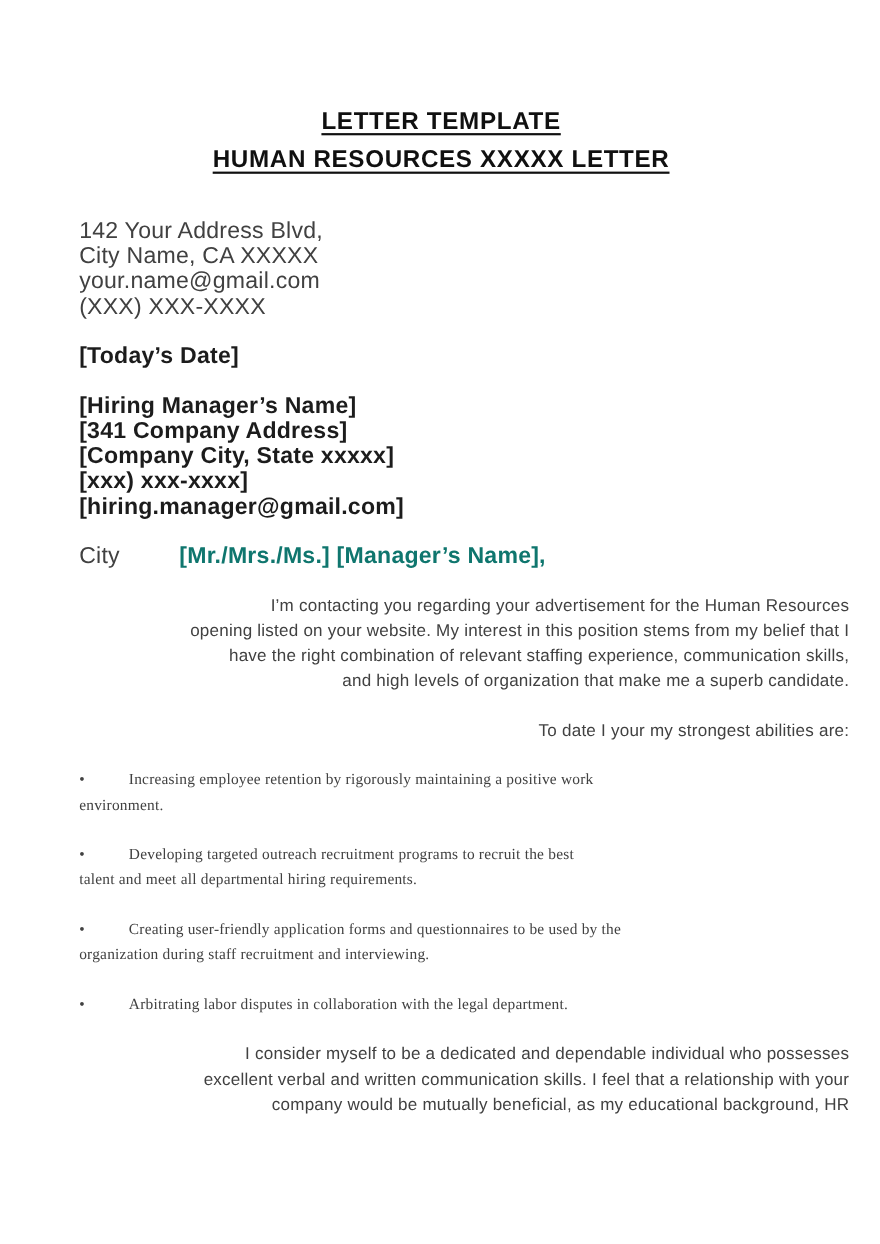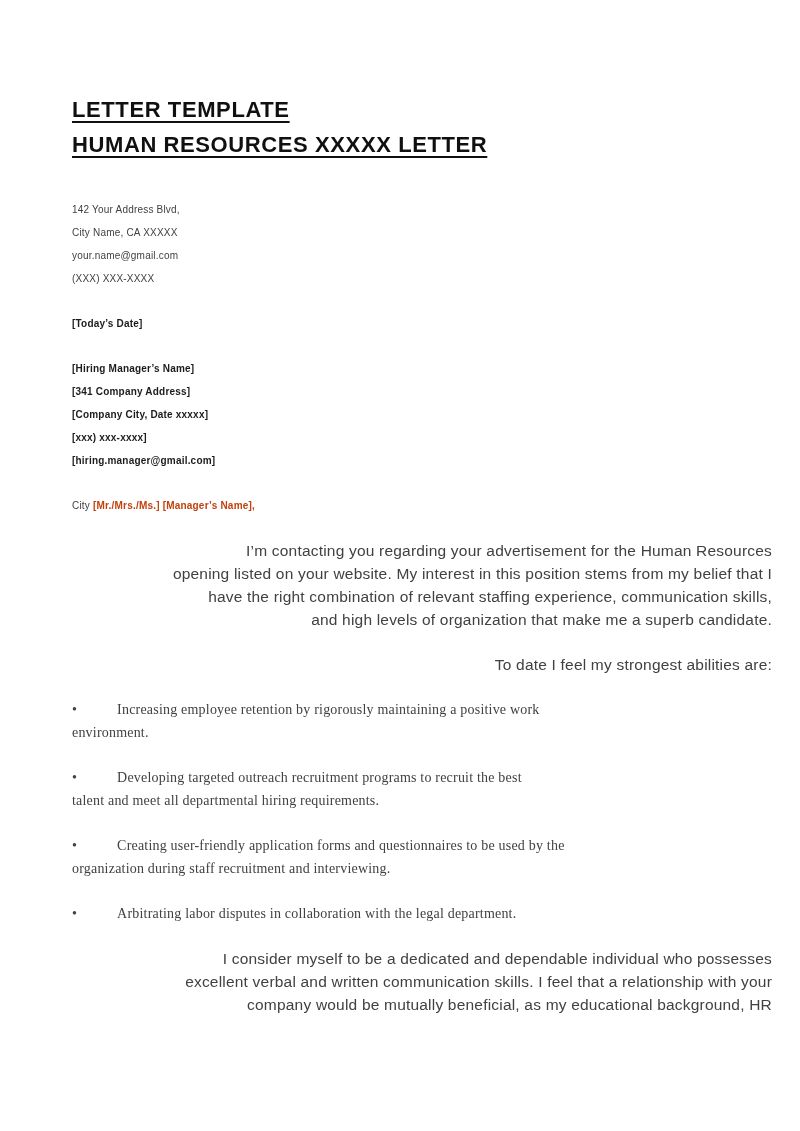--- a/index.html
+++ b/index.html
@@ -9,50 +9,51 @@
     width: 800px;
     height: 1131px;
     margin: 0 auto;
     background: #ffffff;
     font-family: "Liberation Sans", "DejaVu Sans", sans-serif;
     color: #414141;
     padding: 92px 70px 0 72px;
     overflow: hidden;
   }
   .title-block {
-    text-align: left;
+    text-align: center;
     margin-bottom: 36px;
   }
   .title-line {
     font-size: 22px;
     line-height: 35px;
     font-weight: 700;
     color: #101010;
     letter-spacing: 0.6px;
   }
   .title-line span {
     text-decoration: underline;
     text-decoration-thickness: 2px;
     text-underline-offset: 4px;
   }
   .line {
-    font-size: 10px;
+    font-size: 21px;
     line-height: 23px;
     letter-spacing: 0.2px;
     white-space: pre-line;
     width: 700px;
   }
   .block { margin-bottom: 22px; }
   .bold-line {
     font-weight: 700;
     color: #1c1c1c;
   }
   .salutation-bold {
     font-weight: 700;
-    color: #c2410c;
+    color: #0f766e;
+    margin-left: 48px;
   }
   .para {
     font-size: 15.5px;
     line-height: 23px;
     letter-spacing: 0.2px;
     margin-bottom: 22px;
     width: 700px;
     text-align: right;
   }
   .para .ws { white-space: pre-line; }
@@ -84,35 +85,35 @@
     <div class="line">(XXX) XXX-XXXX</div>
   </div>
 
   <div class="block">
     <div class="line bold-line">[Today’s Date]</div>
   </div>
 
   <div class="block">
     <div class="line bold-line">[Hiring Manager’s Name]</div>
     <div class="line bold-line">[341 Company Address]</div>
-    <div class="line bold-line">[Company City, Date xxxxx]</div>
+    <div class="line bold-line">[Company City, State xxxxx]</div>
     <div class="line bold-line">[xxx) xxx-xxxx]</div>
     <div class="line bold-line">[hiring.manager@gmail.com]</div>
   </div>
 
   <div class="block">
     <div class="line"><span>City </span><span class="salutation-bold">[Mr./Mrs./Ms.] [Manager’s Name],</span></div>
   </div>
 
   <p class="para"><span class="ws">I’m contacting you regarding your advertisement for the Human Resources
 opening listed on your website. My interest in this position stems from my belief that I
 have the right combination of relevant staffing experience, communication skills,
 and high levels of organization that make me a superb candidate.</span></p>
 
-  <p class="para"><span class="ws">To date I feel my strongest abilities are:</span></p>
+  <p class="para"><span class="ws">To date I your my strongest abilities are:</span></p>
 
   <p class="bullet-item"><span class="bullet-glyph">•</span><span class="bullet-tab"></span><span class="bullet-text">Increasing employee retention by rigorously maintaining a positive work
 environment.</span></p>
 
   <p class="bullet-item"><span class="bullet-glyph">•</span><span class="bullet-tab"></span><span class="bullet-text">Developing targeted outreach recruitment programs to recruit the best
 talent and meet all departmental hiring requirements.</span></p>
 
   <p class="bullet-item"><span class="bullet-glyph">•</span><span class="bullet-tab"></span><span class="bullet-text">Creating user-friendly application forms and questionnaires to be used by the
 organization during staff recruitment and interviewing.</span></p>
 

